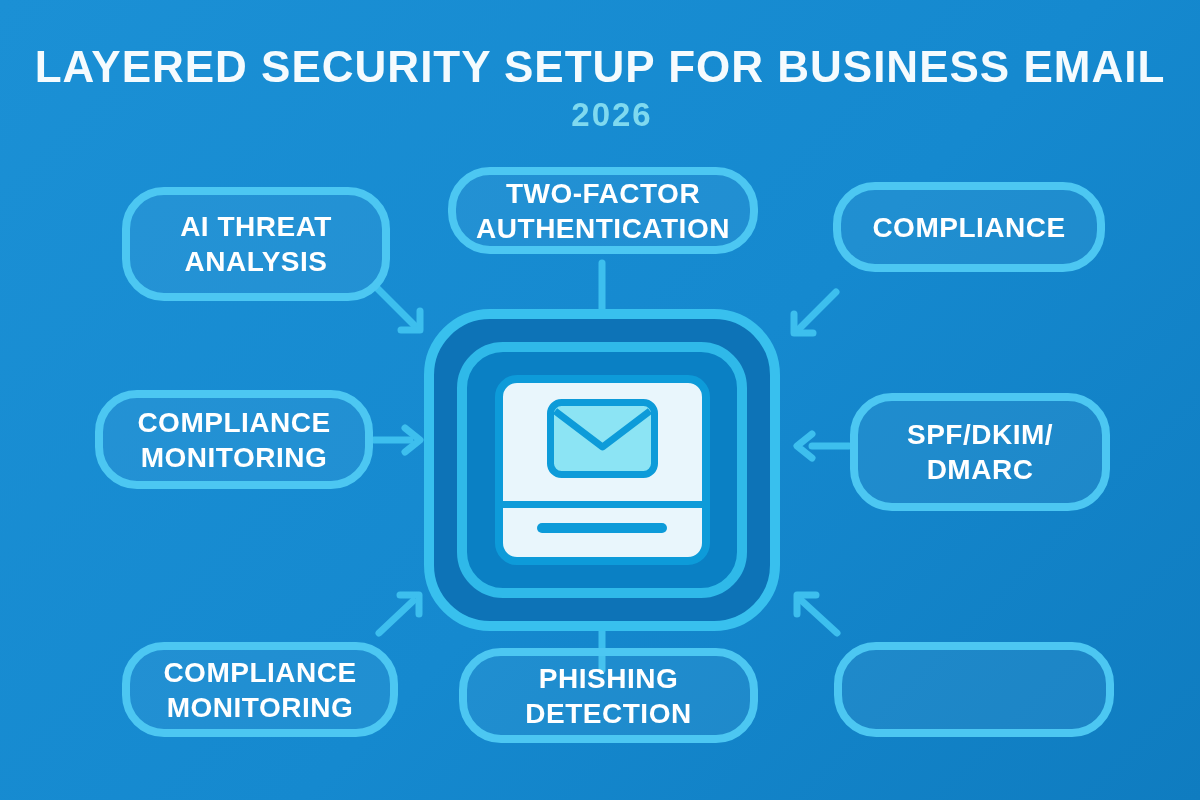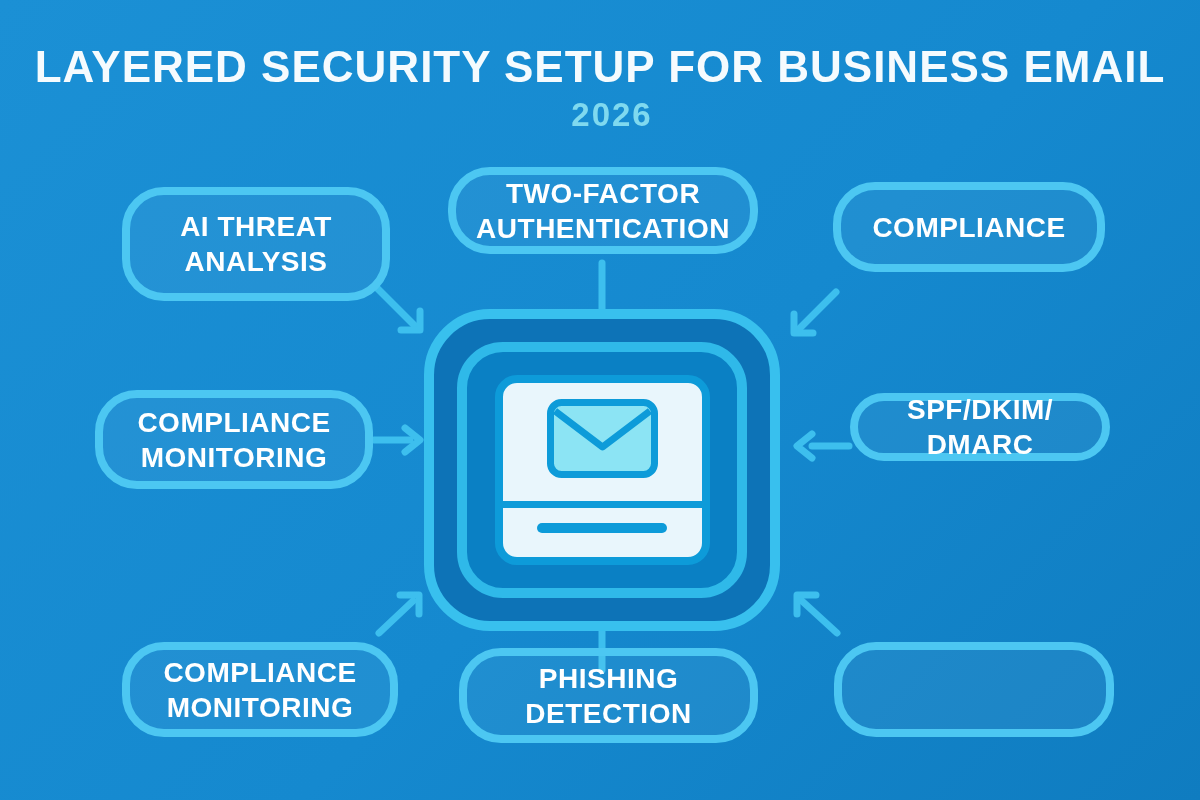--- a/index.html
+++ b/index.html
@@ -29,21 +29,21 @@
     display:flex;align-items:center;justify-content:center;text-align:center;
   }
   .node .lbl{
     color:#ffffff;font-size:28px;font-weight:bold;letter-spacing:0.5px;
     line-height:35px;white-space:pre-line;
   }
   .n-ai{left:122px;top:187px;width:268px;height:114px;}
   .n-2fa{left:448px;top:167px;width:310px;height:87px;}
   .n-enc{left:833px;top:182px;width:272px;height:90px;}
   .n-compl{left:95px;top:390px;width:278px;height:99px;}
-  .n-spf{left:850px;top:393px;width:260px;height:68px;}
+  .n-spf{left:850px;top:393px;width:260px;height:118px;}
   .n-complb{left:122px;top:642px;width:276px;height:95px;}
   .n-phish{left:459px;top:648px;width:299px;height:95px;}
   .n-empty{left:834px;top:642px;width:280px;height:95px;}
   
   .hub{
     position:absolute;z-index:2;left:424px;top:309px;width:356px;height:322px;
     box-sizing:border-box;border:10px solid var(--hub-outer-border,#38c0ee);
     border-radius:66px;background:var(--hub-outer-fill,#0d73b7);
     display:flex;align-items:center;justify-content:center;
   }

